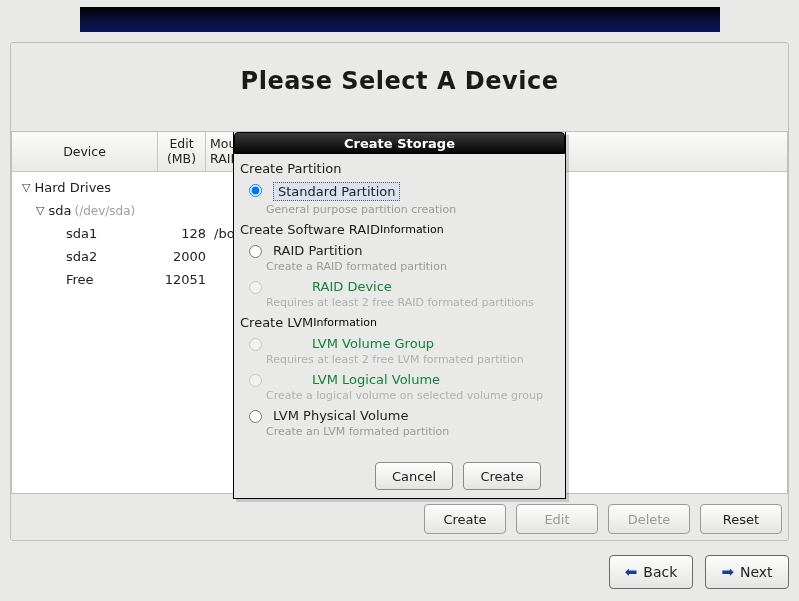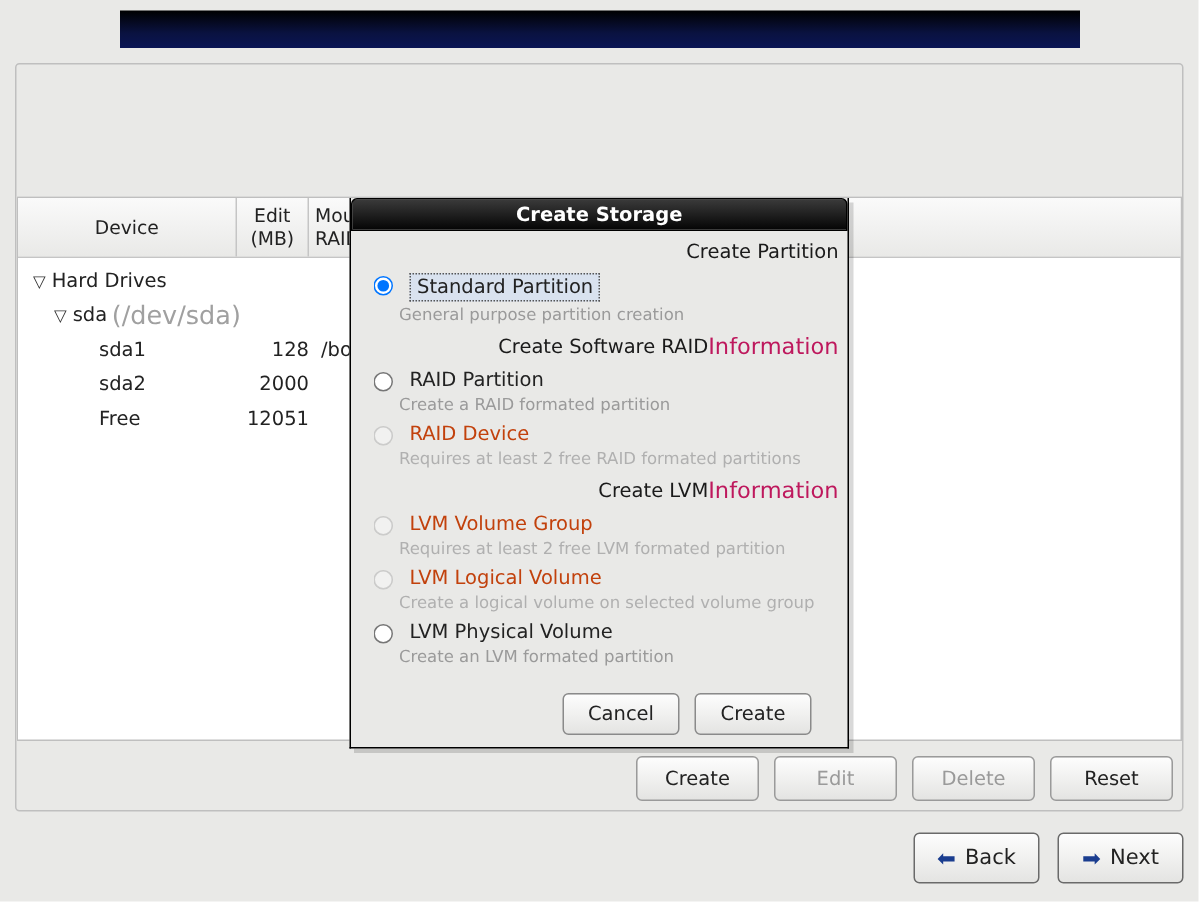--- a/index.html
+++ b/index.html
@@ -25,21 +25,21 @@
   .th { border-right:1px solid #c5c5c5; padding:4px 6px; text-align:center; font-size:12.5px; color:#222; }
   .th.device { width:146px; padding:12px 7px; }
   .th.size { width:48px; line-height:1.2; }
   .th.mount { width:36px; line-height:1.2; text-align:left; padding-left:4px; }
   .tbody { padding-top:4px; }
   .trow { display:flex; align-items:center; height:23px; padding-left:10px; font-size:13px; }
   .trow .c-dev { width:142px; display:flex; align-items:center; }
   .trow .c-size { width:48px; text-align:right; padding-right:6px; }
   .trow .c-mnt { width:40px; padding-left:2px; }
   .tri { display:inline-block; margin-right:4px; font-size:11px; color:#333; }
-  .subpath { color:#a0a0a0; font-size:17px; margin-left:3px;}
+  .subpath { color:#a0a0a0; font-size:12px; margin-left:3px;}
   .indent1 { padding-left:14px; }
   .indent2 { padding-left:44px; }
   .action-bar {
     position:absolute; right:6px; bottom:6px; display:flex; gap:10px;
   }
   .btn {
     min-width:82px; height:30px; padding:0 14px;
     background:linear-gradient(#fdfdfd,#e4e4e2);
     border:1px solid #9a9a9a; border-radius:4px;
     font-size:13px; color:#222; display:inline-flex; align-items:center; justify-content:center;
@@ -62,26 +62,26 @@
     background:#e9e9e7; border:1px solid #000; border-top:none;
     box-shadow:3px 3px 0 rgba(0,0,0,0.15);
   }
   .dlg-title {
     height:22px; background:linear-gradient(#3a3a3a,#050505);
     color:#fff; text-align:center; font-weight:bold; font-size:13px;
     line-height:22px; border:1px solid #000; border-bottom:1px solid #000;
     border-radius:4px 4px 0 0;
   }
   .dlg-body { position:absolute; top:23px; left:0; right:0; bottom:44px; padding:4px 6px 0 6px; }
-  .sect-head { display:flex; justify-content:flex-end; align-items:center; font-size:13px; color:#1a1a1a; margin-top:2px;}
-  .info-link { color:#be185d; font-size:15px; }
+  .sect-head { display:flex; justify-content:flex-start; align-items:center; font-size:13px; color:#1a1a1a; margin-top:2px;}
+  .info-link { color:#000000; font-size:11px; }
   .opt { display:flex; align-items:flex-start; gap:8px; margin:6px 0 0 4px; }
   .opt input[type=radio] { margin-top:2px; }
   .opt .lbl { font-size:13px; color:#222; }
-  .opt.disabled .lbl { color:#c2410c; }
+  .opt.disabled .lbl { color:#15803d;margin-left:39px; }
   .opt.selected .lbl-wrap { border:1px dotted #555; padding:1px 4px; background:#d9e2ef; }
   .dlg-footer {
     position:absolute; left:0; right:0; bottom:0; height:44px;
     display:flex; justify-content:flex-end; align-items:center; gap:10px; padding-right:24px;
   }
   .dlg-btn {
     min-width:78px; height:28px;
     background:linear-gradient(#fdfdfd,#e4e4e2);
     border:1px solid #8a8a8a; border-radius:4px;
     display:inline-flex; align-items:center; justify-content:center;
@@ -92,20 +92,21 @@
     font-family:"Courier New",monospace; color:#e6b79e; opacity:.6; pointer-events:none;
     letter-spacing:.5px;
   }
 </style>
 </head>
 <body>
 
 <div class="banner"></div>
 
 <div class="panel">
+  <div class="page-title">Please Select A Device</div>
 
   <div class="table-wrap">
     <div class="thead">
       <div class="th device">Device</div>
       <div class="th size">
         <span>Edit</span><br>
         <span>(MB)</span>
       </div>
       <div class="th mount">
         <span>Mou</span><br>

